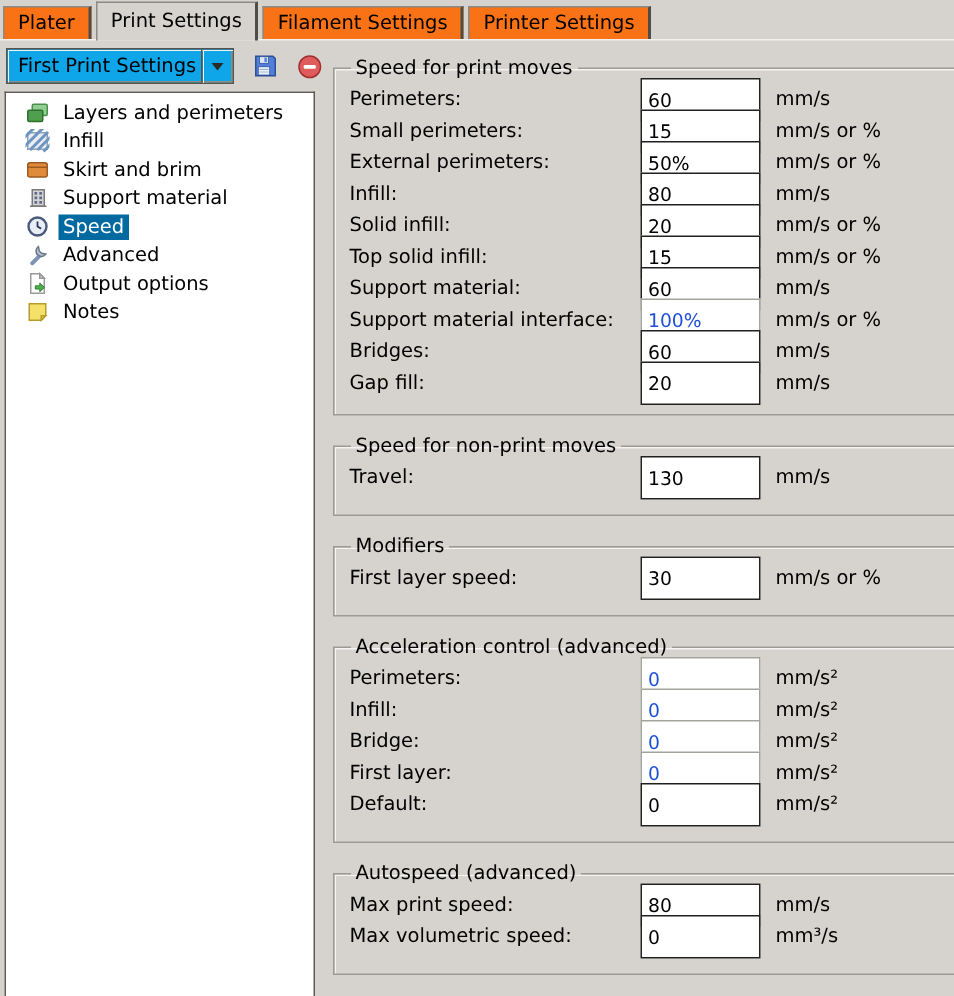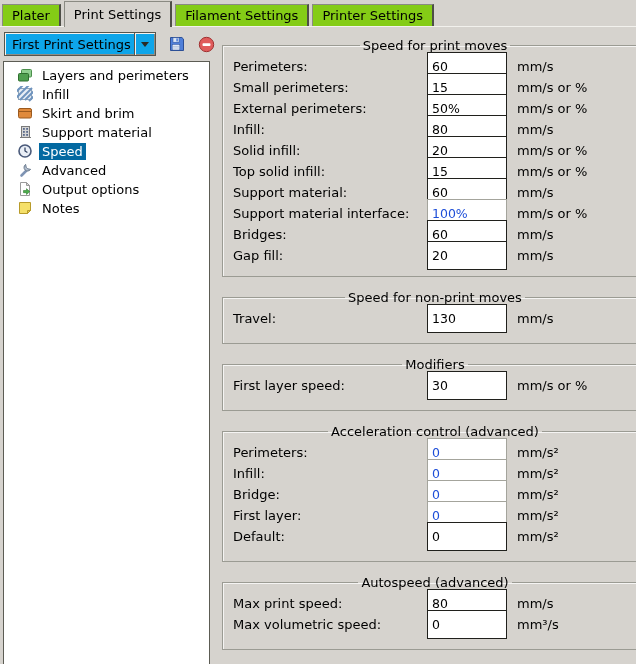--- a/index.html
+++ b/index.html
@@ -12,21 +12,21 @@
   }
 
   
   .tabbar {
     position:absolute; top:0; left:0; width:100%; height:27px;
     display:flex; align-items:flex-end; padding-left:2px;
     border-bottom:1px solid #f2f1ed;
   }
   .tab {
     height:22px; line-height:21px; padding:0 9px; margin-right:3px;
-    background:#84cc16;
+    background:#f97316;
     border:1px solid #8a8a82;
     border-right:2px solid #4e4e47;
     border-bottom:none;
     cursor:default; white-space:nowrap;
   }
   .tab.active {
     height:26px; line-height:25px;
     background:#d6d3ce;
     margin-bottom:-1px; position:relative; z-index:2;
   }
@@ -70,21 +70,21 @@
   .tree-item.selected .tree-label { background:#0369a1; color:#ffffff; }
 
   
   .panel { position:absolute; left:212px; top:30px; width:424px; }
   fieldset {
     margin:8px -8px 13px 10px;
     border:1px solid #9b9b93;
     box-shadow:inset 1px 1px 0 rgba(255,255,255,.75);
     padding:3px 8px 10px 10px;
   }
-  legend { padding:0 3px; margin-left:1px;text-align:center; }
+  legend { padding:0 3px; margin-left:1px; }
   .row { height:21px; display:flex; align-items:center; }
   .row-label { flex:0 0 194px; white-space:nowrap; }
   .row input {
     width:80px; height:29px;
     border:1px solid #20201c; background:#ffffff;
     font-family:"DejaVu Sans","Liberation Sans",sans-serif;
     font-size:12.5px; padding:0 0 0 4px; color:#000;
   }
   .row input.ro {
     border:1px solid #a4a49c; color:#1d4ed8;

